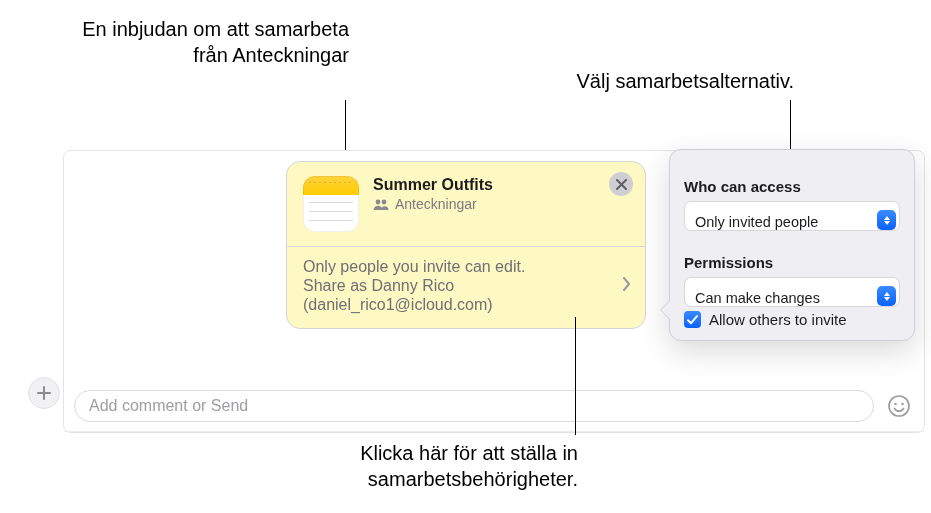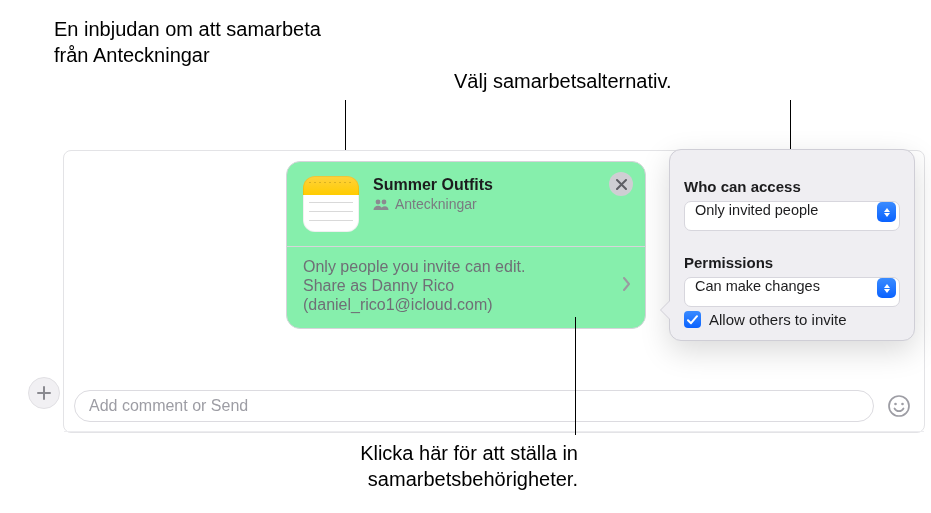--- a/index.html
+++ b/index.html
@@ -5,37 +5,37 @@
   html,body{margin:0;padding:0}
   body{
     width:931px;height:513px;
     background:#fff;
     font-family:-apple-system,Helvetica,Arial,sans-serif;
     position:relative;color:#000;
     -webkit-font-smoothing:antialiased;
   }
 
   
-  .callout{position:absolute;font-size:20px;line-height:26px;}
+  .callout{position:absolute;font-size:20px;line-height:26px;text-align:right}
   .callout.left{left:54px;top:16px;width:295px}
   .callout.right{left:454px;top:68px;width:340px}
   .lead-v{position:absolute;width:0;border-left:1px solid #000}
 
   
   .compose-wrap{
     position:absolute;left:63px;top:150px;right:6px;bottom:80px;
     border:1px solid #e3e3e6;border-radius:8px;
     background:#fff;
   }
   .compose-inner{position:absolute;inset:0}
 
   
   .collab-card{
     position:absolute;left:222px;top:10px;width:360px;
-    background:#86efac;border:1px solid #d5d4da;border-radius:14px;
+    background:#fef9c3;border:1px solid #d5d4da;border-radius:14px;
     padding:14px 16px 14px 16px;
     box-sizing:border-box;
     color:#3c3c43;
   }
   .collab-head{display:flex;gap:14px;align-items:flex-start}
   .note-icon{
     width:56px;height:56px;border-radius:12px;
     background:linear-gradient(#ffd23e,#ffcc00 34%,#fff 34%,#fff);
     position:relative;box-shadow:inset 0 0 0 1px rgba(0,0,0,.06)
   }
@@ -73,21 +73,21 @@
   }
   .popover .arrow{
     position:absolute;left:-9px;top:150px;width:0;height:0;
     border-top:10px solid transparent;border-bottom:10px solid transparent;
     border-right:10px solid #efeef2;
     filter:drop-shadow(-1px 0 0 #cfced6)
   }
   .pop-label{font-weight:600;font-size:15px;color:#1c1c1e;margin-bottom:6px}
   .pop-label.second{margin-top:23px}
   .select{
-    display:flex;align-items:flex-start;justify-content:space-between;
+    display:flex;align-items:flex-end;justify-content:space-between;
     background:#fff;border:1px solid #d7d6dd;border-radius:7px;
     height:28px;padding:0 3px 0 10px;font-size:14.5px;color:#1c1c1e;
     cursor:pointer
   }
   .select .knob{
     width:19px;height:20px;border-radius:5px;
     background:linear-gradient(#3a8bff,#0a62ff);
     display:flex;flex-direction:column;align-items:center;justify-content:center;gap:1px
   }
   .select .knob::before,.select .knob::after{

